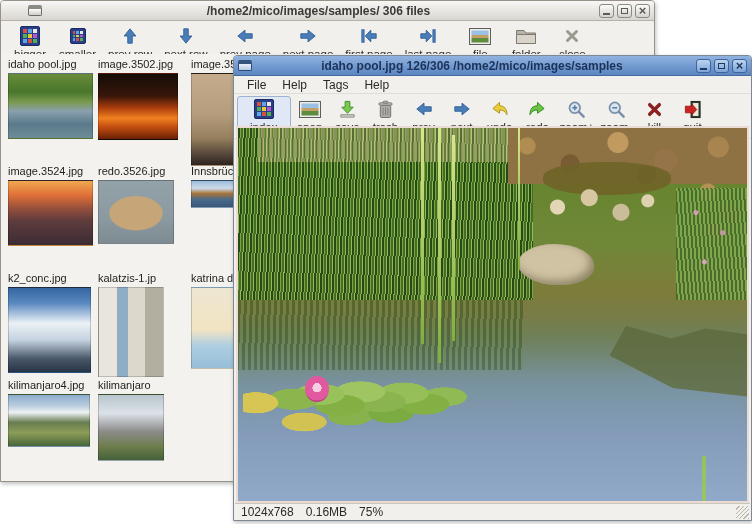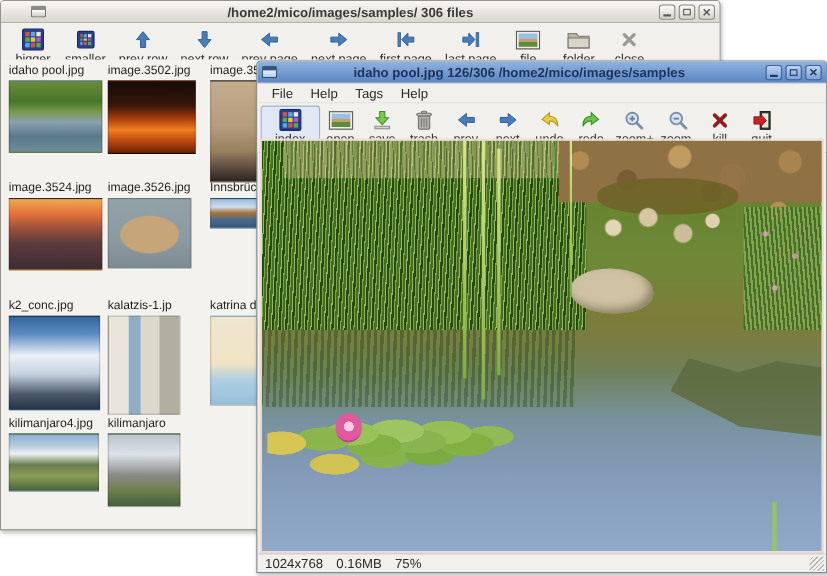--- a/index.html
+++ b/index.html
@@ -244,21 +244,21 @@
     </div>
     <div class="cell">
       <div class="tlabel">image.3506.jpg</div>
       <div class="thumb t3"></div>
     </div>
     <div class="cell">
       <div class="tlabel">image.3524.jpg</div>
       <div class="thumb t4"></div>
     </div>
     <div class="cell">
-      <div class="tlabel">image.3526.jpg</div>
+      <div class="tlabel">redo.3526.jpg</div>
       <div class="thumb t5"></div>
     </div>
     <div class="cell">
       <div class="tlabel">Innsbrück H</div>
       <div class="thumb t6"></div>
     </div>
     <div class="cell">
       <div class="tlabel">k2_conc.jpg</div>
       <div class="thumb t7"></div>
     </div>

